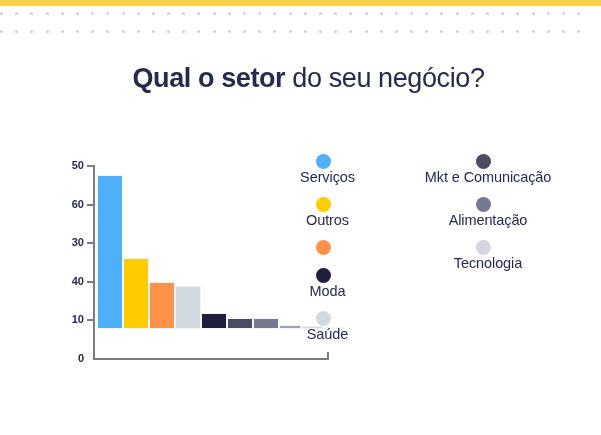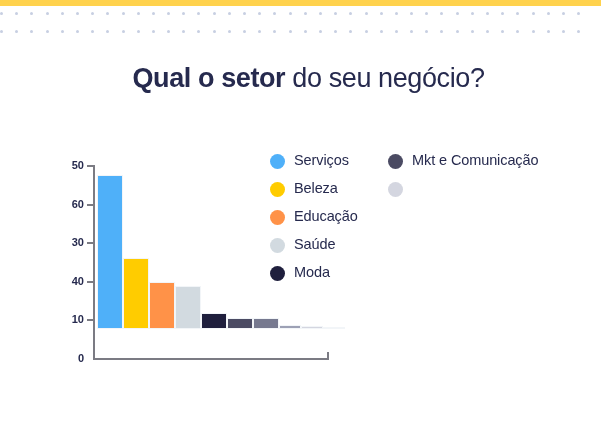--- a/index.html
+++ b/index.html
@@ -75,22 +75,23 @@
   }
 
   
   .legend{
     position:absolute;left:270px;top:152px;width:320px;height:140px;
   }
   .legend-col{position:absolute;top:0;}
   .legend-col.left{left:0;width:115px;}
   .legend-col.right{left:118px;width:200px;}
   .legend-item{
-    display:flex;align-items:flex-start;margin-bottom:9px;
+    display:flex;align-items:center;margin-bottom:9px;
     min-height:19px;
+    flex-direction:column;
   }
   .legend-dot{
     flex:0 0 auto;width:15px;height:15px;border-radius:50%;
     margin-right:9px;margin-top:2px;
   }
   .legend-label{
     font-size:14.5px;color:#262A4E;line-height:17px;
     letter-spacing:-0.1px;white-space:pre-line;
   }
 
@@ -231,40 +232,44 @@
   </div>
 
   <div class="legend">
     <div class="legend-col left" id="legend-left">
         <div class="legend-item">
           <span class="legend-dot" style="background: rgb(79, 176, 249);"></span>
           <span class="legend-label">Serviços</span>
         </div>
         <div class="legend-item">
           <span class="legend-dot" style="background: rgb(255, 204, 0);"></span>
-          <span class="legend-label">Beleza</span>
+          <span class="legend-label">Outros</span>
         </div>
         <div class="legend-item">
           <span class="legend-dot" style="background: rgb(255, 146, 72);"></span>
-          <span class="legend-label">Educação</span>
+        </div>
+        <div class="legend-item">
+          <span class="legend-dot" style="background: rgb(31, 31, 61);"></span>
+          <span class="legend-label">Moda</span>
         </div>
         <div class="legend-item">
           <span class="legend-dot" style="background: rgb(210, 218, 224);"></span>
           <span class="legend-label">Saúde</span>
         </div>
-        <div class="legend-item">
-          <span class="legend-dot" style="background: rgb(31, 31, 61);"></span>
-          <span class="legend-label">Moda</span>
-        </div>
       </div>
     <div class="legend-col right" id="legend-right">
         <div class="legend-item">
           <span class="legend-dot" style="background: rgb(75, 75, 99);"></span>
           <span class="legend-label">Mkt e Comunicação</span>
         </div>
         <div class="legend-item">
+          <span class="legend-dot" style="background: rgb(118, 121, 143);"></span>
+          <span class="legend-label">Alimentação</span>
+        </div>
+        <div class="legend-item">
           <span class="legend-dot" style="background: rgb(212, 214, 224);"></span>
+          <span class="legend-label">Tecnologia</span>
         </div>
       </div>
   </div>
 
 
 </div>
 
 </body></html>

